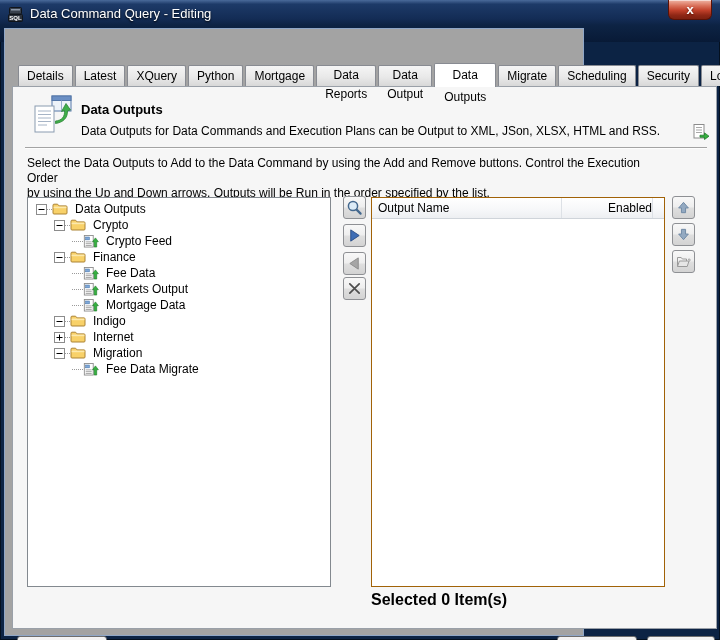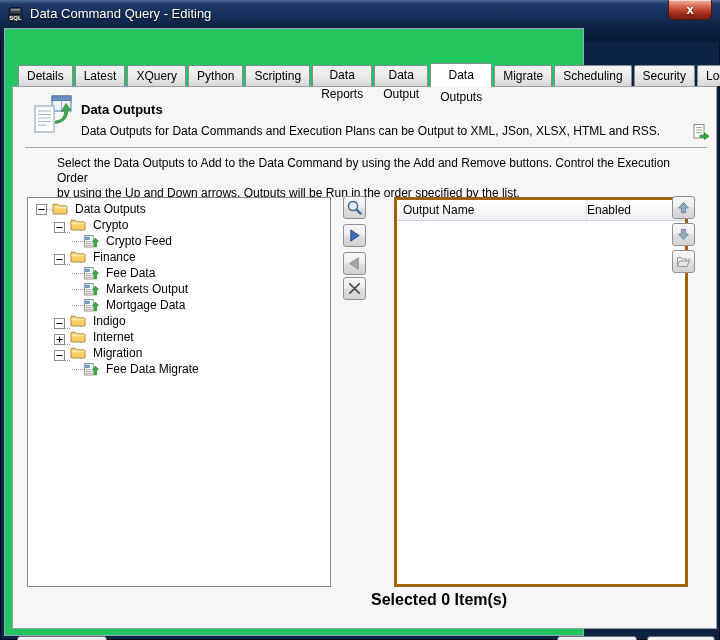--- a/index.html
+++ b/index.html
@@ -10,59 +10,59 @@
   .titlebar{position:absolute;left:0;top:0;width:720px;height:42px;
     background:linear-gradient(180deg,#4a6a9a 0%,#1d3a68 10%,#132c55 45%,#0d2344 60%,#081a36 100%);}
   .app-icon{position:absolute;left:7px;top:6px;width:17px;height:17px;display:block;}
   .win-title{position:absolute;left:30px;top:6px;font-size:13px;color:#fff;text-shadow:0 1px 2px #000;white-space:nowrap;}
   .close-btn{position:absolute;right:8px;top:0;width:44px;height:20px;border:1px solid #5c1206;border-top:none;
     border-radius:0 0 6px 6px;cursor:default;padding:0;
     background:linear-gradient(180deg,#f0b5a5 0%,#d9715a 30%,#c0402a 55%,#8f2715 80%,#7c2010 100%);
     box-shadow:inset 0 1px 0 rgba(255,255,255,.55);}
   .close-x{color:#fff;font-size:13px;font-weight:bold;line-height:18px;text-shadow:0 1px 2px #5a1405;}
   
-  .dialog{position:absolute;left:5px;top:29px;width:578px;height:606px;background:#22c55e;
+  .dialog{position:absolute;left:5px;top:29px;width:578px;height:606px;background:#a3a3a3;
           box-shadow:0 0 0 1px #8fa6c6;}
   
   .tabstrip{position:absolute;left:13px;top:33px;height:24px;display:flex;align-items:flex-end;z-index:3;}
   .tab{height:21px;line-height:19px;padding:0 8px;margin-right:2px;font-size:12px;color:#000;
        border:1px solid #888b92;border-bottom:none;border-radius:2px 2px 0 0;cursor:default;
        background:linear-gradient(#f5f5f5,#e9e9e9 55%,#d8d8d8);}
   .tab.active{height:24px;line-height:22px;padding:0 9px;background:#fff;margin-bottom:-1px;z-index:4;position:relative;}
   
   .tabpage{position:absolute;left:7px;top:57px;width:705px;height:543px;background:#f6f6f6;
            border:1px solid #9aa0a8;}
   .hdr-icon{position:absolute;left:26px;top:64px;width:44px;height:46px;}
   .hdr-title{position:absolute;left:76px;top:73px;font-size:13px;font-weight:bold;color:#000;}
   .hdr-sub{position:absolute;left:76px;top:95px;font-size:12px;color:#000;white-space:nowrap;}
   .export-btn{position:absolute;left:686px;top:92px;width:22px;height:22px;border:none;background:none;padding:0;cursor:default;}
   .divider{position:absolute;left:20px;top:118px;width:682px;height:1px;background:#a3a3a3;box-shadow:0 1px 0 #fdfdfd;}
-  .instructions{position:absolute;left:22px;top:127px;width:640px;font-size:12px;line-height:15px;color:#000;margin-left:30px;}
+  .instructions{position:absolute;left:22px;top:127px;width:640px;font-size:12px;line-height:15px;color:#000;}
   
   .treepanel{position:absolute;left:22px;top:168px;width:304px;height:390px;background:#fff;
              border:1px solid #83898f;padding-top:3px;overflow:hidden;}
   .trow{height:16px;display:flex;align-items:center;font-size:12px;color:#000;white-space:nowrap;}
-  .trow.lvl0{padding-left:8px;} .trow.lvl1{padding-left:26px;align-items:flex-end;} .trow.lvl2{padding-left:44px;}
+  .trow.lvl0{padding-left:8px;} .trow.lvl1{padding-left:26px;} .trow.lvl2{padding-left:44px;}
   .expander{width:11px;height:11px;flex:0 0 11px;display:flex;}
   .conn{height:0;border-top:1px dotted #9a9a9a;}
   .conn.s{flex:0 0 5px;} .conn.l{flex:0 0 11px;}
   .ticon{width:16px;height:16px;flex:0 0 16px;display:flex;align-items:center;}
   .tlabel{margin-left:4px;padding:1px 3px;}
   .tlabel.sel{background:#e7e7e7;}
   
   .sqbtn{position:absolute;width:23px;height:23px;padding:0;border:1px solid #8e9094;border-radius:3px;
          display:flex;align-items:center;justify-content:center;cursor:default;
          background:linear-gradient(#f8f8f8,#eeeeee 48%,#dfdfdf 52%,#d3d3d3);}
   
-  .listpanel{position:absolute;left:366px;top:168px;width:294px;height:390px;background:#fff;border:3px solid #a16207;margin-left:23px;}
+  .listpanel{position:absolute;left:366px;top:168px;width:294px;height:390px;background:#fff;border:1px solid #a16207;}
   .listheader{height:21px;display:flex;border-bottom:1px solid #cfd4da;
               background:linear-gradient(#ffffff,#f6f7f9 60%,#edeff2);}
   .lcell{font-size:12px;line-height:20px;color:#000;border-right:1px solid #dde1e6;}
   .lcell.c0{width:190px;padding-left:6px;}
-  .lcell.c1{width:91px;text-align:left;}
+  .lcell.c1{width:91px;text-align:right;}
   .lfill{flex:1;}
   .summary{position:absolute;left:366px;top:562px;font-size:16px;font-weight:bold;color:#000;}
   
   .btn{position:absolute;height:22px;border:1px solid #6e6e6e;border-radius:3px;font-size:12px;color:#000;cursor:default;
        background:linear-gradient(#f4f4f4,#ececec 45%,#dcdcdc 50%,#cfcfcf);}
   .btn-advanced{left:12px;top:607px;width:90px;}
   .btn-ok{left:552px;top:607px;width:80px;}
   .btn-cancel{left:642px;top:607px;width:68px;}
   svg{display:block;}
 </style>
@@ -85,21 +85,21 @@
       <span class="close-x">x</span>
     </button>
   </div>
 
   <div class="dialog">
     <div class="tabstrip" id="tabstrip">
         <button class="tab">Details</button>
         <button class="tab">Latest</button>
         <button class="tab">XQuery</button>
         <button class="tab">Python</button>
-        <button class="tab">Scripting</button>
+        <button class="tab">Mortgage</button>
         <button class="tab">Data Reports</button>
         <button class="tab">Data Output</button>
         <button class="tab active">Data Outputs</button>
         <button class="tab">Migrate</button>
         <button class="tab">Scheduling</button>
         <button class="tab">Security</button>
         <button class="tab">Log</button>
       </div>
 
     <div class="tabpage"></div>

